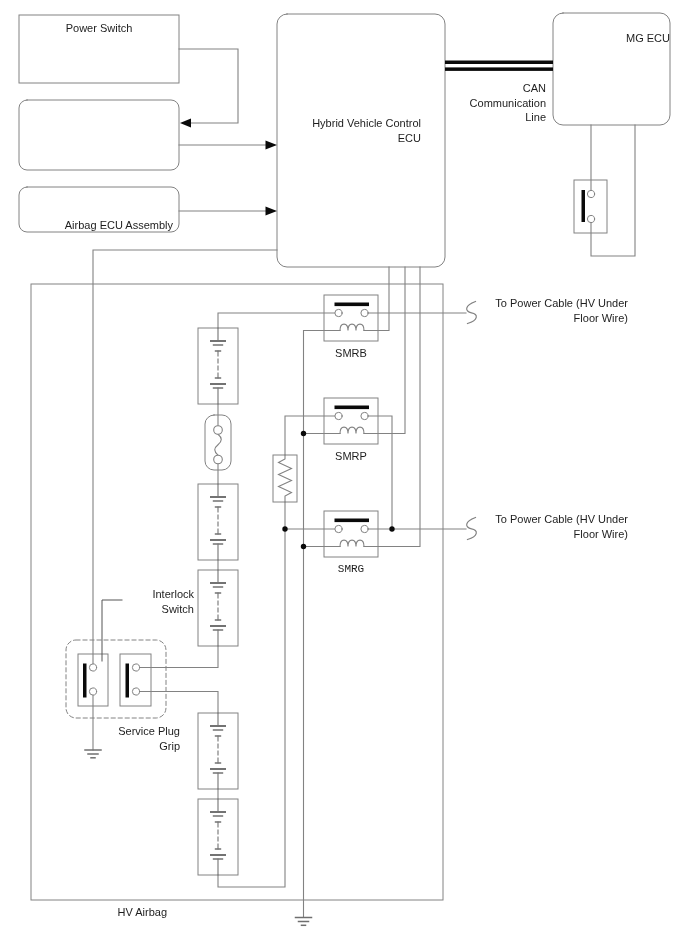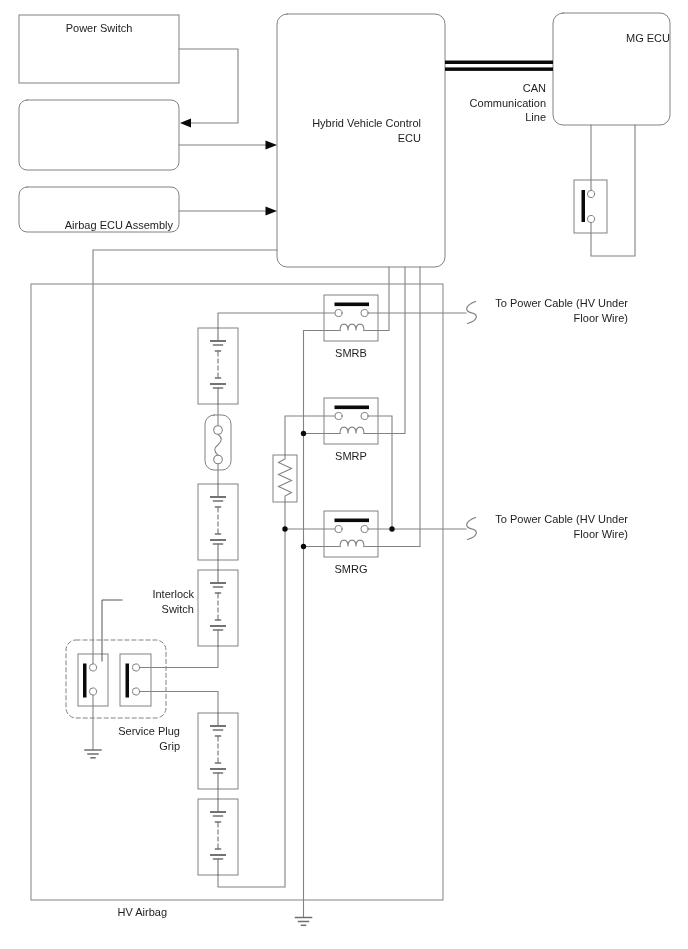--- a/index.html
+++ b/index.html
@@ -191,20 +191,20 @@
   </g>
 </svg>
 
 <div class="lbl ctr" style="left:19px;top:21px;width:160px;text-align:center;">Power Switch</div>
 <div class="lbl" style="left:33px;top:192px;width:140px;margin-top:26px;">Airbag ECU Assembly</div>
 <div class="lbl" style="left:289px;top:116px;width:132px;">Hybrid Vehicle Control ECU</div>
 <div class="lbl ctr" style="left:553px;top:31px;width:117px;text-align:right;">MG ECU</div>
 <div class="lbl" style="left:451px;top:81px;width:95px;">CAN Communication Line</div>
 <div class="lbl ctr" style="left:324px;top:346px;width:54px;">SMRB</div>
 <div class="lbl ctr" style="left:324px;top:449px;width:54px;">SMRP</div>
-<div class="lbl ctr" style="left:324px;top:562px;width:54px;">SMRG</div>
+<div class="lbl ctr" style="left:324px;top:562px;width:54px;font-family:Liberation Mono, monospace;">SMRG</div>
 <div class="lbl" style="left:486px;top:296px;width:142px;">To Power Cable (HV Under Floor Wire)</div>
 <div class="lbl" style="left:486px;top:512px;width:142px;">To Power Cable (HV Under Floor Wire)</div>
 <div class="lbl" style="left:134px;top:587px;width:60px;">Interlock Switch</div>
 <div class="lbl" style="left:108px;top:724px;width:72px;">Service Plug Grip</div>
 <div class="lbl" style="left:47px;top:905px;width:120px;">HV Airbag</div>
 
 </div>
 
 </body></html>

